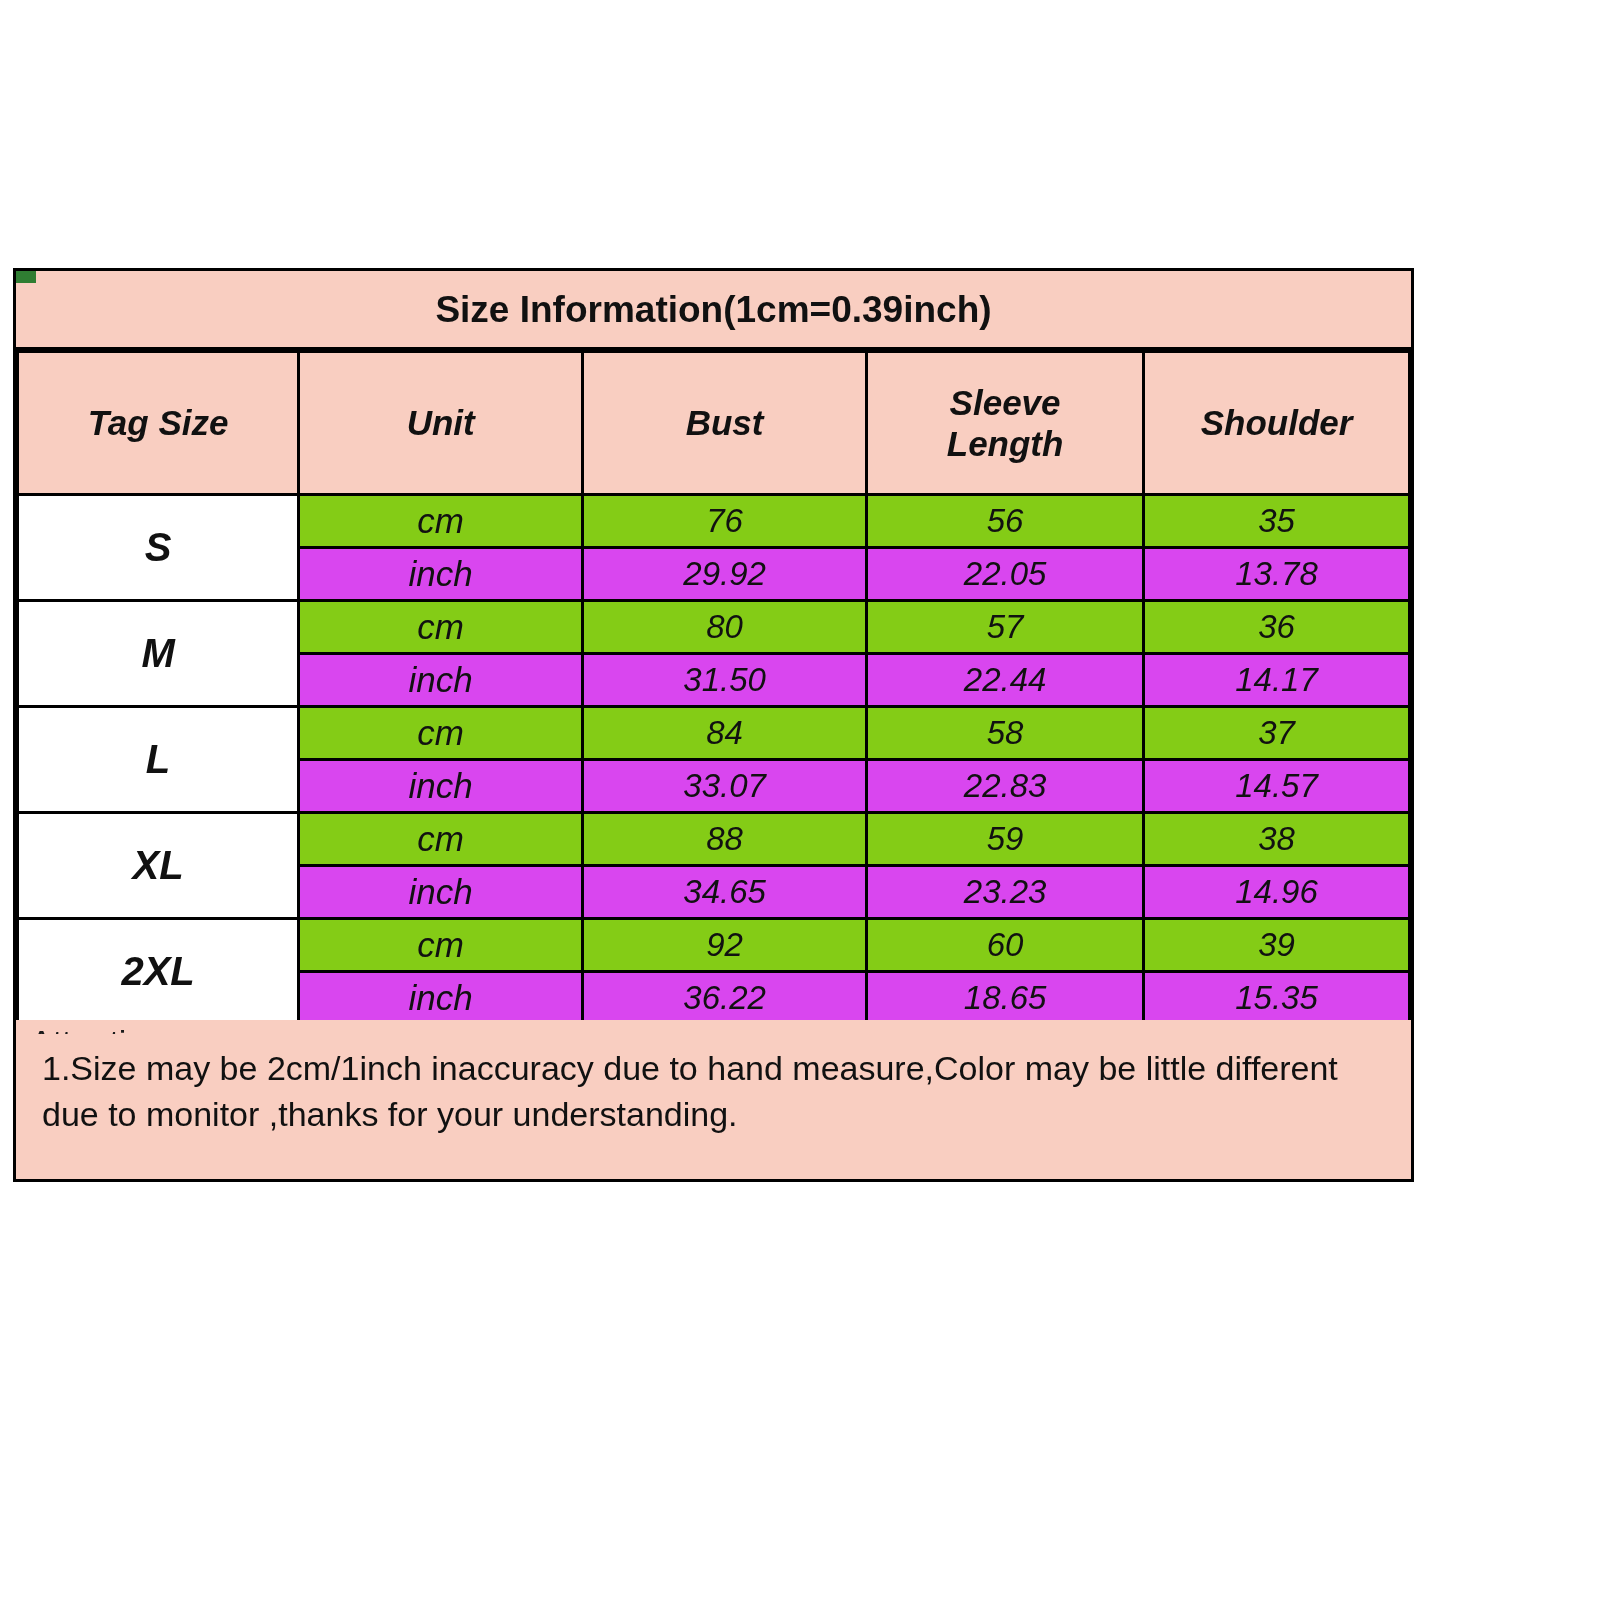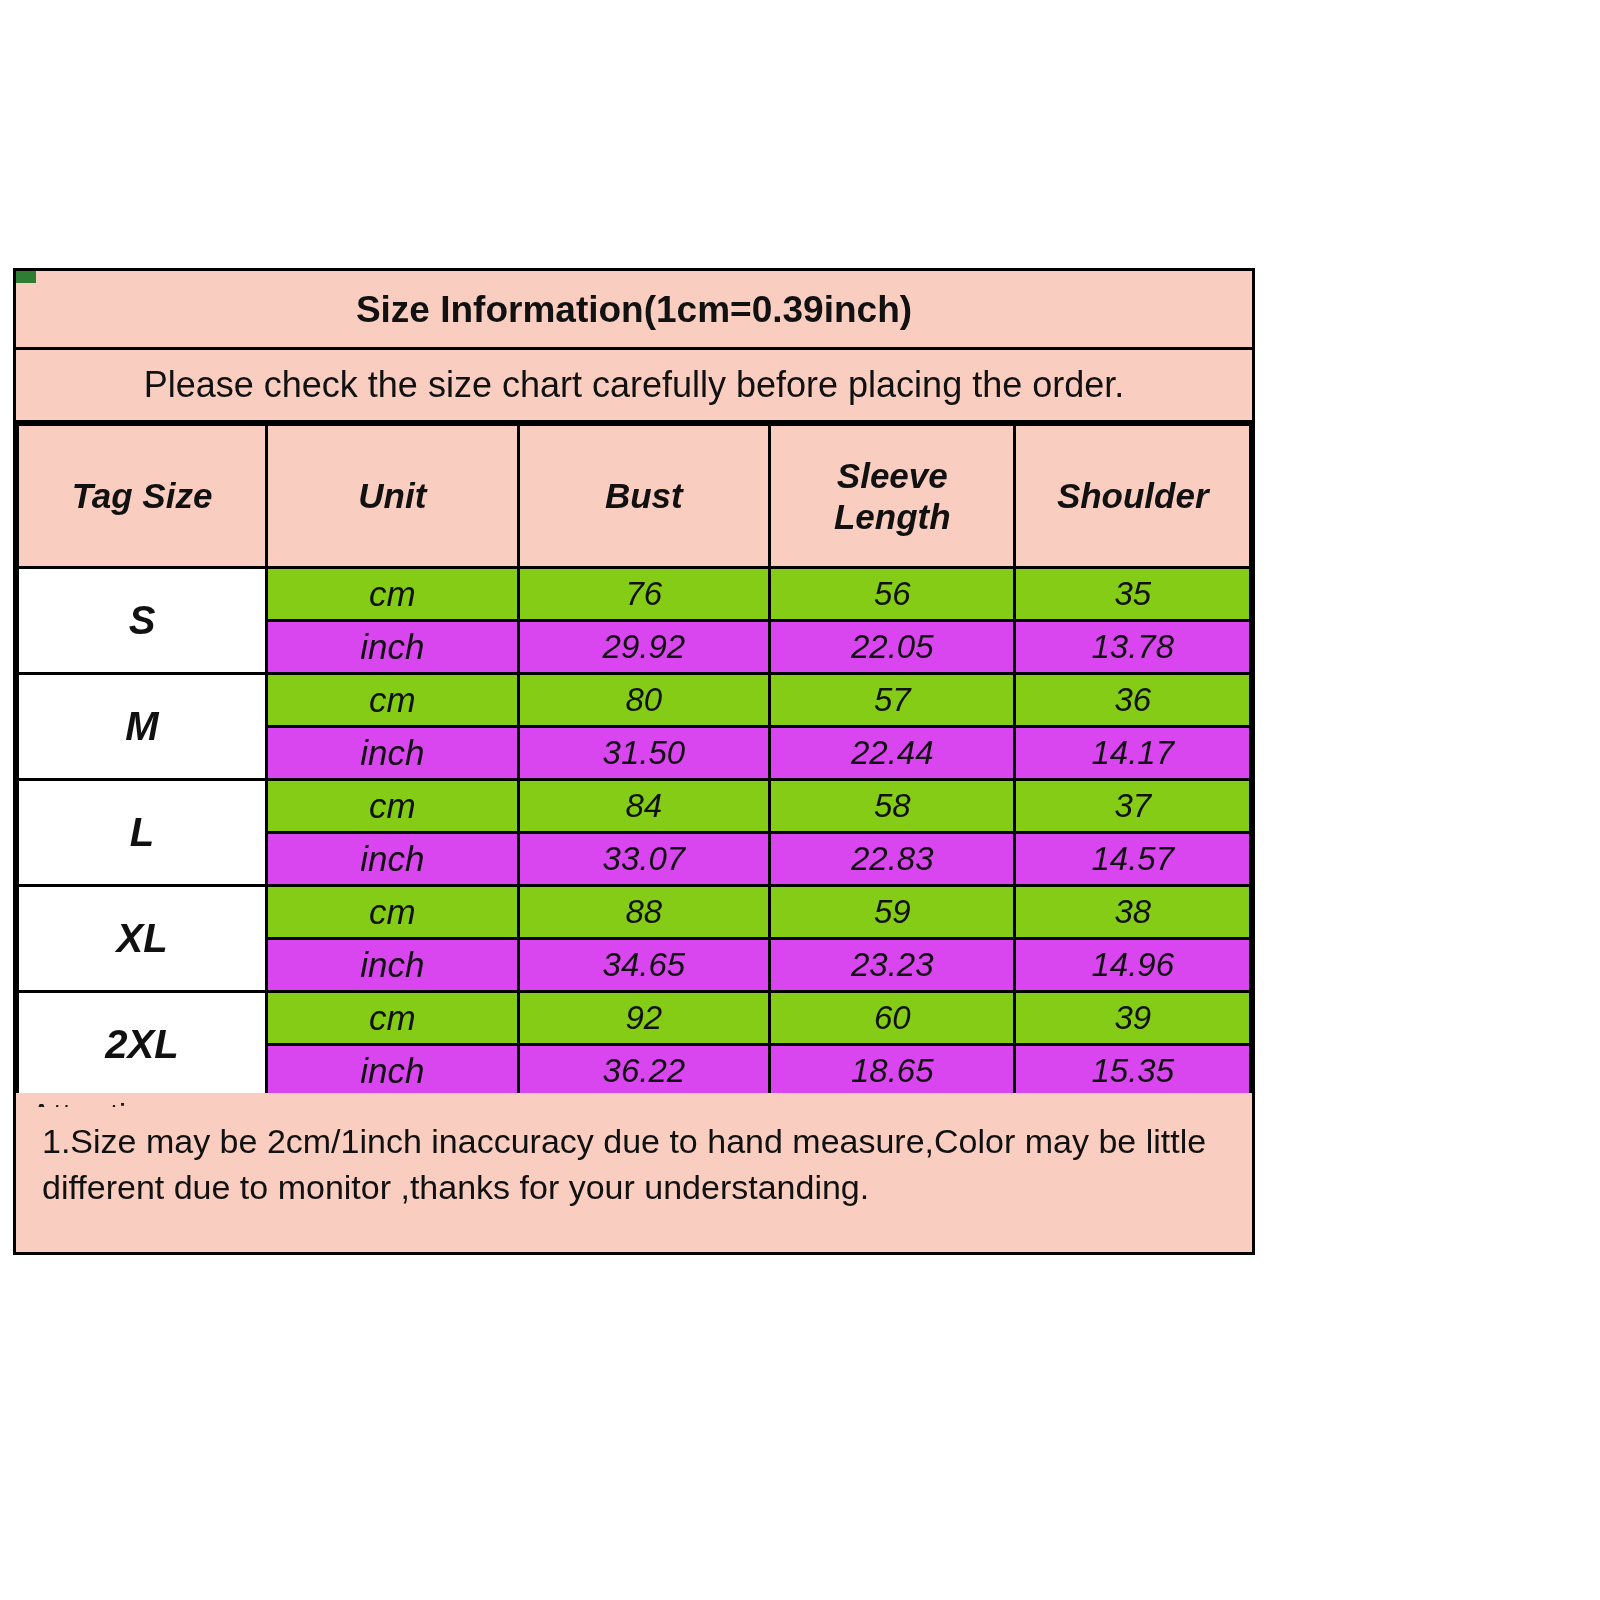--- a/index.html
+++ b/index.html
@@ -10,21 +10,21 @@
   body {
     width: 1600px;
     height: 1600px;
     font-family: "Liberation Sans", sans-serif;
     position: relative;
   }
   .chart-wrap {
     position: absolute;
     left: 13px;
     top: 268px;
-    width: 1242px;
+    width: 1401px;
     background: #f9cec1;
     border: 3px solid #000000;
     box-sizing: border-box;
   }
   .title-row {
     text-align: center;
     font-weight: bold;
     font-size: 37px;
     color: #111;
     padding: 18px 0 16px 0;
@@ -112,21 +112,20 @@
     background: #2f7d32;
   }
 </style>
 </head>
 <body>
 
 <div class="chart-wrap">
   <div class="green-mark"></div>
 
   <div class="title-row">Size Information(1cm=0.39inch)</div>
-  <div class="subtitle-row">Please check the size chart carefully before placing the order.</div>
 
   <table class="size-table">
     <colgroup>
       <col class="col-tag">
         <col class="col-unit">
         <col class="col-bust">
         <col class="col-sleeve">
         <col class="col-shoulder">
     </colgroup>
     <thead>

